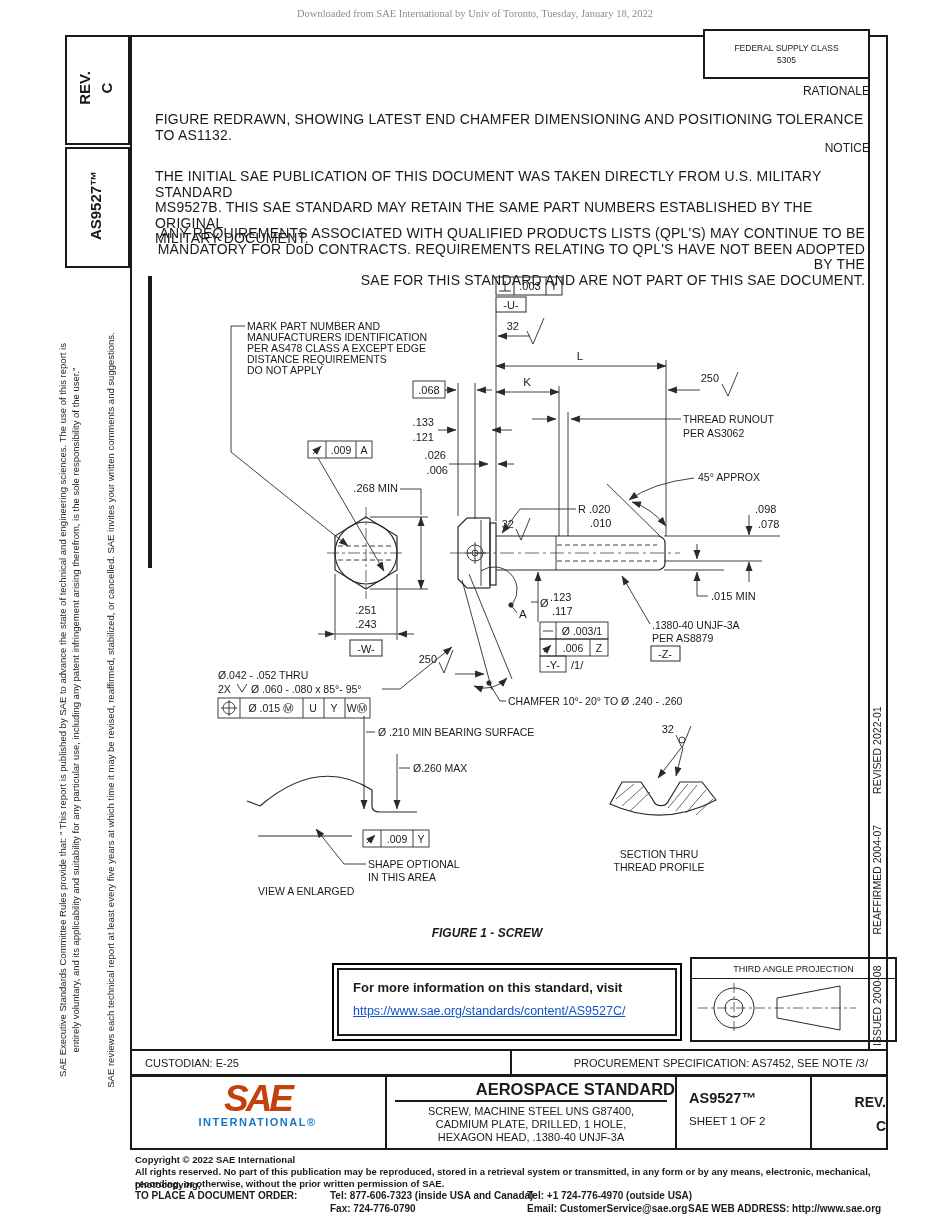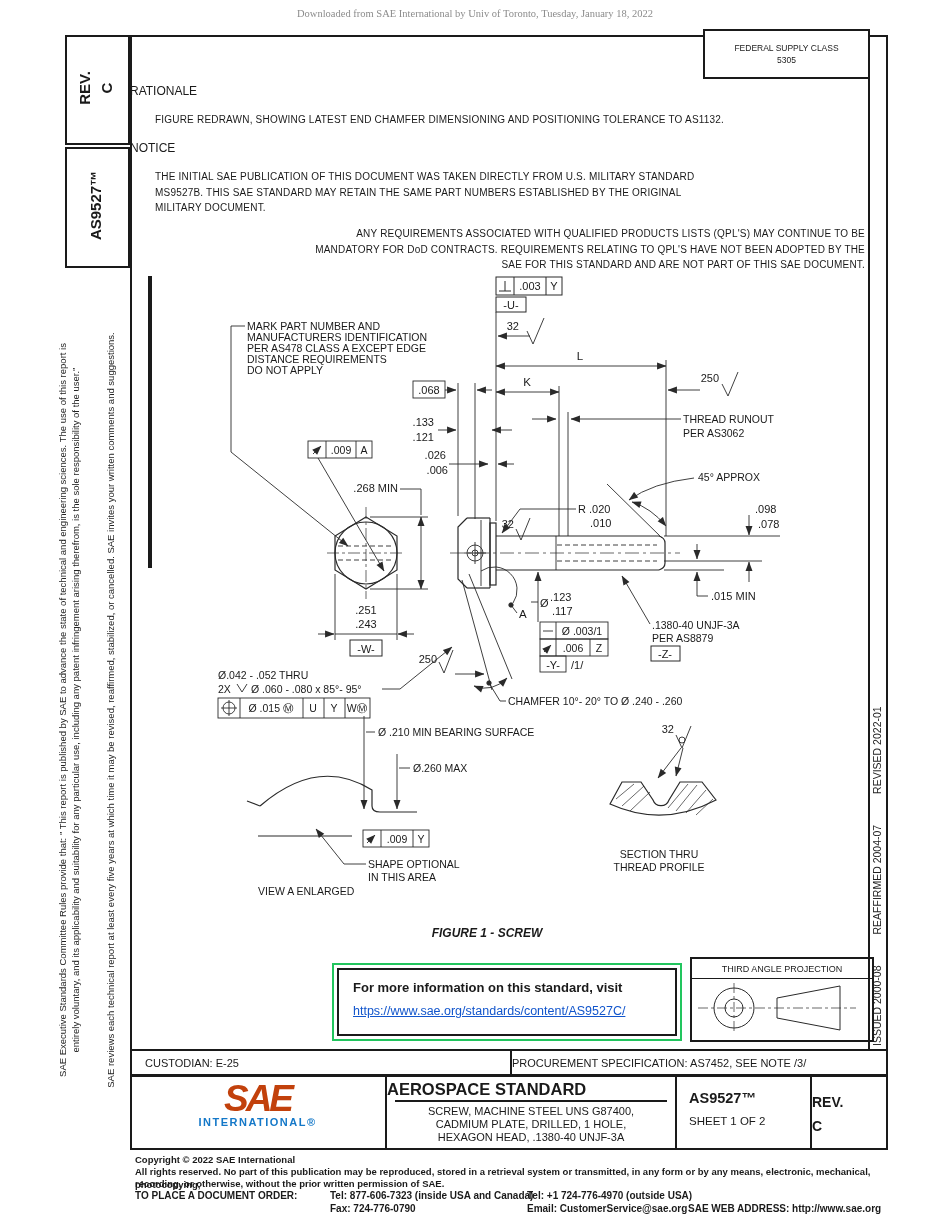--- a/index.html
+++ b/index.html
@@ -1,28 +1,28 @@
 <!DOCTYPE html>
 <html><head>
 <meta charset="utf-8">
 <style>
   html,body{margin:0;padding:0;background:#fff;}
   body{width:950px;height:1230px;position:relative;font-family:"Liberation Sans",sans-serif;color:#1a1a1a;overflow:hidden;}
   .abs{position:absolute;}
   .line{position:absolute;background:#1a1a1a;}
   .watermark{left:0;top:8px;width:950px;text-align:center;font-family:"Liberation Serif",serif;font-size:10.5px;color:#8c8c8c;}
   .frame{border:2px solid #1a1a1a;}
-  .ctrtxt{text-align:left;}
-  .uptext{font-size:10px;letter-spacing:.2px;line-height:15.5px;white-space:pre-line;}
+  .ctrtxt{text-align:right;}
+  .uptext{font-size:14px;letter-spacing:.2px;line-height:15.5px;white-space:pre-line;}
   .rot{transform:rotate(-90deg);transform-origin:0 0;}
   .legal{font-size:9.5px;color:#222;line-height:13px;}
   .sideinfo{font-size:10.5px;color:#222;white-space:nowrap;}
   .revbox{display:flex;align-items:center;justify-content:center;flex-direction:column;font-weight:bold;font-size:15px;line-height:22px;text-align:center;}
   svg text{font-family:"Liberation Sans",sans-serif;fill:#1a1a1a;}
-  .infobox{border:2px solid #22c55e;padding:3px;}
+  .infobox{border:2px solid #000000;padding:3px;}
   .infobox .inner{border:2px solid #1a1a1a;height:100%;box-sizing:border-box;padding:10px 14px;}
   .infobox .l1{font-weight:bold;font-size:13px;}
   .infobox a{color:#1155CC;font-size:12.5px;}
   .projbox{border:2px solid #1a1a1a;}
   .projbox .cap{border-bottom:1.5px solid #1a1a1a;text-align:center;font-size:9px;padding:5px 0 4px;}
   .tb-small{font-size:11px;line-height:13px;text-align:center;}
   .logo-sae{font-weight:bold;font-style:italic;font-size:37px;color:#c2410c;letter-spacing:-3px;line-height:34px;}
   .logo-sub{font-weight:bold;font-size:11px;color:#1478c8;letter-spacing:1.5px;}
   .foot{font-size:9.5px;line-height:12.5px;font-weight:bold;}
   .footb{font-size:10px;font-weight:bold;}
@@ -426,21 +426,21 @@
   </g>
 </svg>
 
 <div class="abs infobox" style="left:332px;top:963px;width:340px;height:68px;">
   <div class="inner">
     <div class="l1">For more information on this standard, visit</div>
     <div style="margin-top:6px;"><a href="#" title="https://www.sae.org/standards/content/AS9527C/">https://www.sae.org/standards/content/AS9527C/</a></div>
   </div>
 </div>
 
-<div class="abs projbox" style="left:690px;top:957px;width:184px;height:85px;box-sizing:border-box;">
+<div class="abs projbox" style="left:690px;top:957px;width:207px;height:85px;box-sizing:border-box;">
   <div class="cap">THIRD ANGLE PROJECTION</div>
   <svg width="170" height="58" viewBox="0 0 170 58">
     <g stroke="#2a2a2a" fill="none" stroke-width="1">
       <line x1="6" y1="29" x2="164" y2="29" stroke-dasharray="10 3 3 3" stroke-width="0.7"></line>
       <line x1="42" y1="4" x2="42" y2="54" stroke-dasharray="10 3 3 3" stroke-width="0.7"></line>
       <circle cx="42" cy="29" r="20"></circle>
       <circle cx="42" cy="29" r="9"></circle>
       <path d="M85,19 L148,7 L148,51 L85,39 Z"></path>
     </g>
   </svg>

